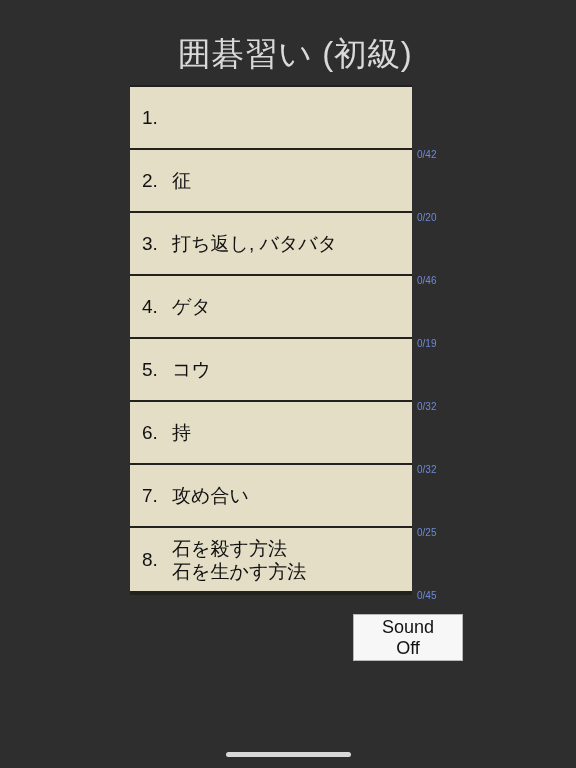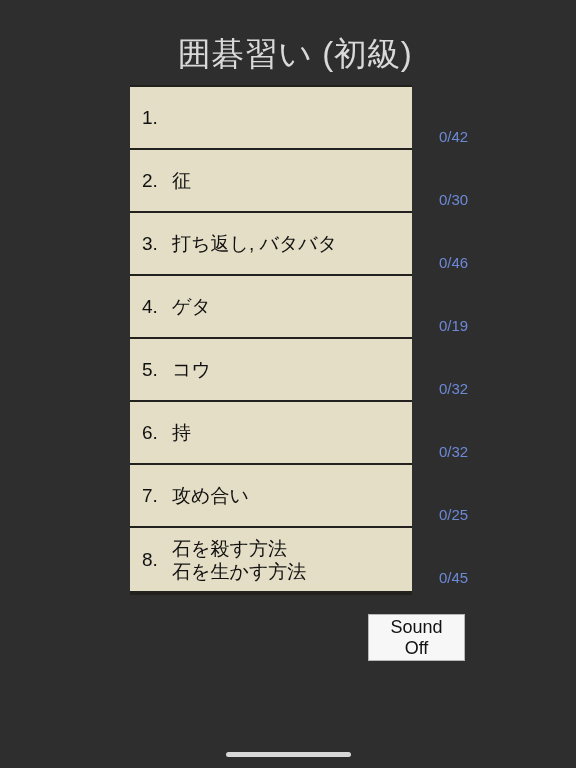--- a/index.html
+++ b/index.html
@@ -65,48 +65,46 @@
   .lesson-label {
     color: #111111;
     font-size: 19px;
     line-height: 23px;
     flex: 1 1 auto;
     white-space: pre-line;
   }
   .lesson-count {
     position: absolute;
     left: 287px;
-    top: 42px;
+    top: 60px;
     color: #6d8ad8;
-    font-size: 15px;
+    font-size: 10px;
     line-height: 15px;
     white-space: nowrap;
-    margin-left: 22px;
   }
 
   
   #sound-button {
     position: absolute;
     left: 353px;
     top: 614px;
-    width: 97px;
+    width: 110px;
     height: 47px;
     background: #f7f7f7;
     border: 1px solid #b8b8b8;
     box-sizing: border-box;
     color: #111111;
     font-size: 18px;
     line-height: 21px;
     text-align: center;
     display: flex;
     align-items: center;
     justify-content: center;
     white-space: pre-line;
     cursor: pointer;
-    margin-left: 15px;
   }
 
   
   #home-indicator {
     position: absolute;
     left: 226px;
     top: 752px;
     width: 125px;
     height: 5px;
     background: #d8d8d8;
@@ -121,21 +119,21 @@
 <div id="lesson-list">
 
   <div class="lesson-row">
     <span class="lesson-num">1.</span>
     <span class="lesson-count">0/42</span>
   </div>
 
   <div class="lesson-row">
     <span class="lesson-num">2.</span>
     <span class="lesson-label">征</span>
-    <span class="lesson-count">0/30</span>
+    <span class="lesson-count">0/20</span>
   </div>
 
   <div class="lesson-row">
     <span class="lesson-num">3.</span>
     <span class="lesson-label">打ち返し, バタバタ</span>
     <span class="lesson-count">0/46</span>
   </div>
 
   <div class="lesson-row">
     <span class="lesson-num">4.</span>

